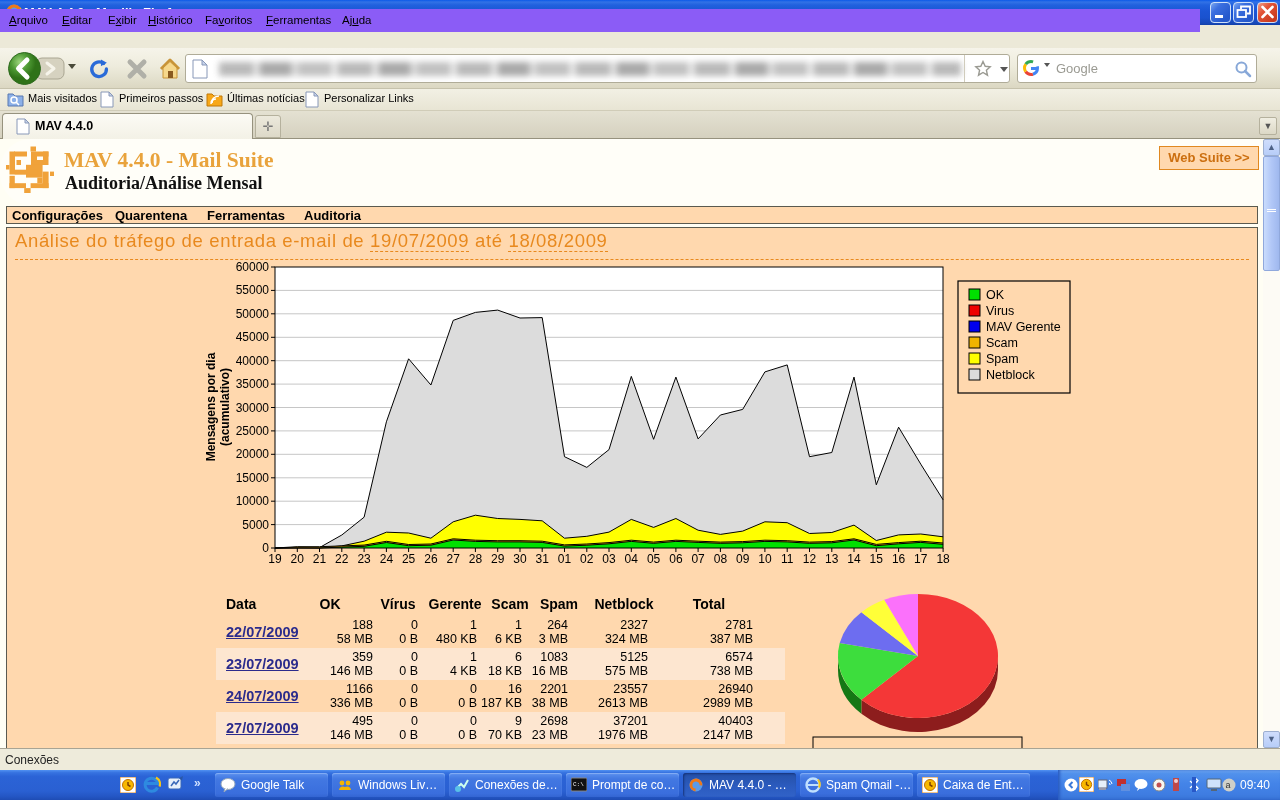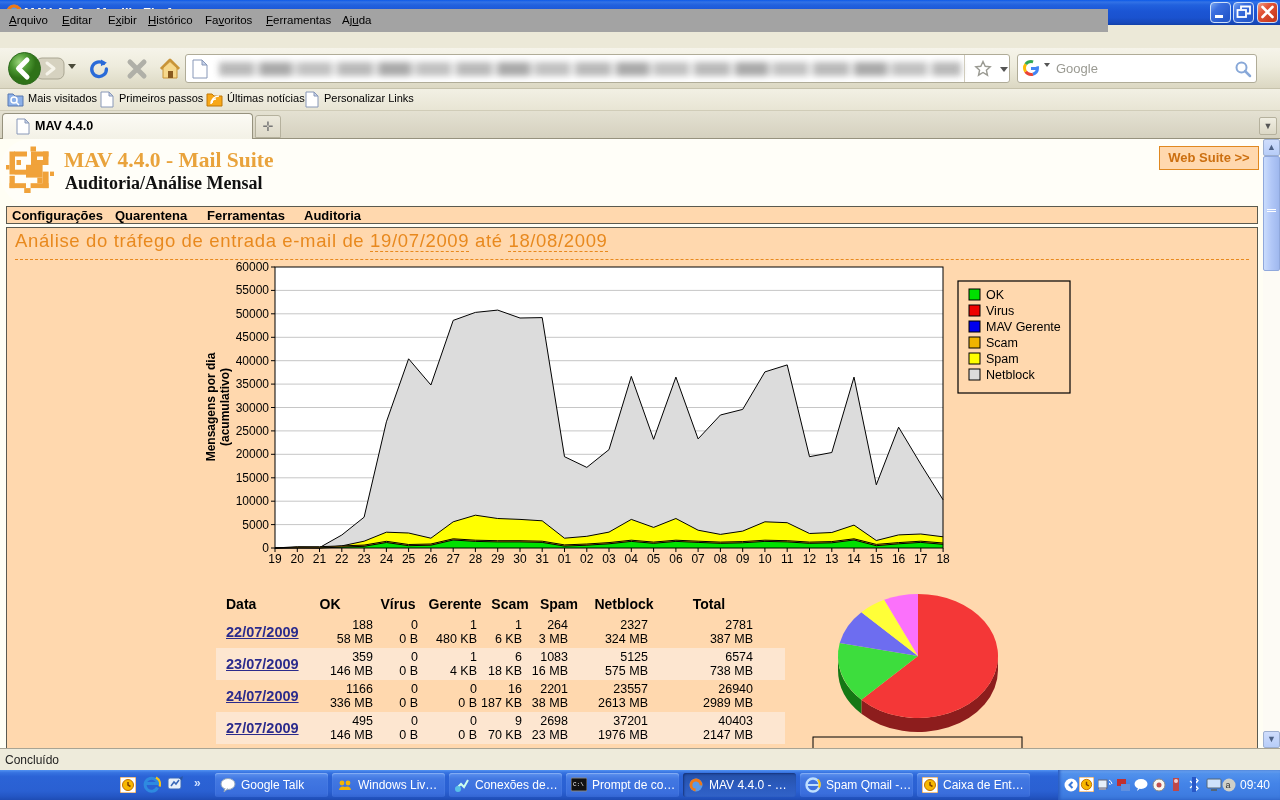--- a/index.html
+++ b/index.html
@@ -10,21 +10,21 @@
 
 #titlebar { position:absolute; left:0; top:0; width:1280px; height:25px;
   background:linear-gradient(180deg,#0c59e8 0%,#3272e6 8%,#2161de 20%,#1b55d4 45%,#1a52cf 70%,#1648ba 92%,#1240a8 100%);
   color:#fff; }
 #titlebar .title { position:absolute; left:24px; top:5px; font-size:13px; font-weight:bold; text-shadow:1px 1px 1px #123; letter-spacing:0px; }
 .winbtn { position:absolute; top:2px; width:21px; height:21px; border:1px solid #cfe0f8; border-radius:4px; }
 #btnmin,#btnmax { background:linear-gradient(135deg,#7aa7f0 0%,#3b6fe0 30%,#2559cc 80%); }
 #btnclose { background:linear-gradient(135deg,#f0a088 0%,#e25437 35%,#c83b1e 85%); }
 
 
-#menubar { position:absolute; left:0; top:9px; width:1108px; height:23px; background:#a3a3a3; font-size:11.5px; color:#000; }
+#menubar { position:absolute; left:0; top:9px; width:1200px; height:23px; background:#8b5cf6; font-size:11.5px; color:#000; }
 #menubar span { position:absolute; top:5px; }
 
 
 #navbar { position:absolute; left:0; top:48px; width:1280px; height:41px;
   background:linear-gradient(180deg,#f6f4ea 0%,#eeecdd 45%,#e2dfcc 80%,#dbd7c2 100%);
   border-bottom:1px solid #c6c2ac;padding-left:36px; }
 #urlbar { position:absolute; left:185px; top:6px; width:825px; height:29px; background:#fff; border:1px solid #b0ac98; border-radius:3px; }
 #searchbar { position:absolute; left:1017px; top:6px; width:240px; height:29px; background:#fff; border:1px solid #b0ac98; border-radius:3px; }
 
 
@@ -490,21 +490,21 @@
   <div id="scrollv">
     <div class="sbtn" style="top:0">▲</div>
     <div id="sthumb">
         <div style="margin:52px auto 0;width:9px;border-top:1px solid #fff;border-bottom:1px solid #fff;height:3px"></div>
       </div>
     <div class="sbtn" style="top:592px">▼</div>
   </div>
 </div>
 
 <div id="statusbar">
-    <span style="position:absolute;left:5px;top:4px">Concluído</span>
+    <span style="position:absolute;left:5px;top:4px">Conexões</span>
   </div>
 
 <div id="taskbar">
   <div id="startbtn">
     <svg class="abs" style="left:8px;top:5px" width="26" height="21" viewBox="0 0 26 21">
       <g transform="rotate(-3 13 10) skewY(-5)">
         <path d="M1,4 q5,-2 10,0 l0,7 q-5,-2 -10,0 z" fill="#f25b22"></path>
         <path d="M13,4 q5,-2 10,0 l0,7 q-5,-2 -10,0 z" fill="#8cc63e"></path>
         <path d="M1,13 q5,-2 10,0 l0,7 q-5,-2 -10,0 z" fill="#3b8ef3"></path>
         <path d="M13,13 q5,-2 10,0 l0,7 q-5,-2 -10,0 z" fill="#ffc40d"></path>

